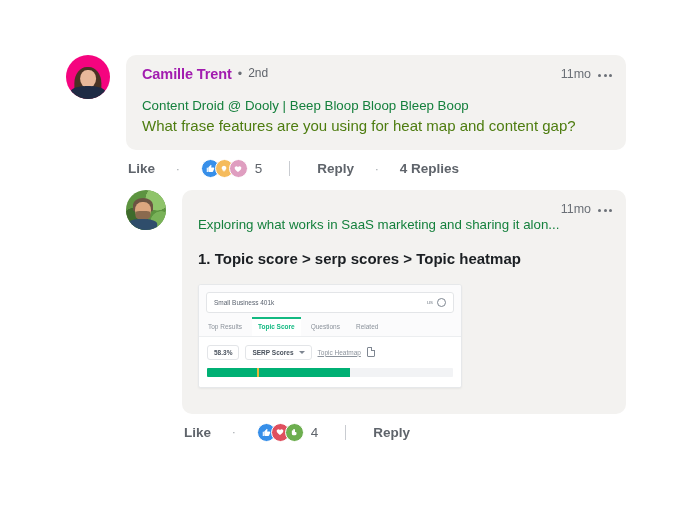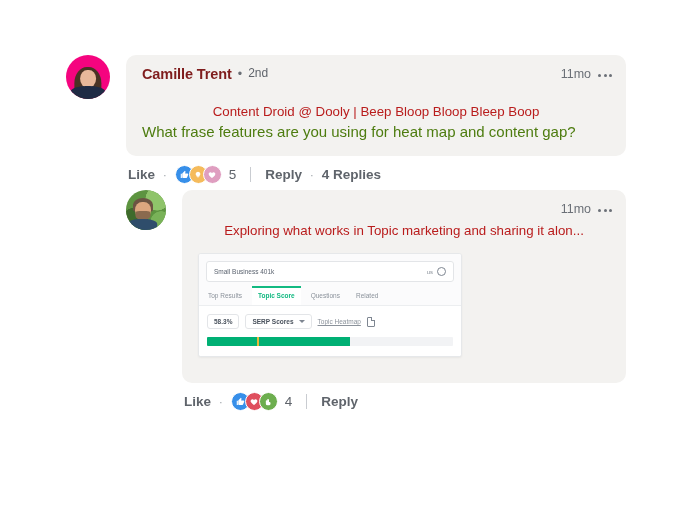--- a/index.html
+++ b/index.html
@@ -118,46 +118,45 @@
   .name-row {
     display: flex;
     align-items: center;
     gap: 6px;
     line-height: 1.15;
     padding-right: 74px;
   }
   .name {
     font-size: 14.5px;
     font-weight: bold;
-    color: #7f1d1d;
+    color: #a21caf;
     letter-spacing: -0.1px;
   }
   .dot-sep { color: #6a6f76; font-size: 12.5px; }
   .degree { font-size: 12px; color: #5f646b; }
   .pronoun { font-size: 13.5px; color: #5f646b; }
 
   .author-badge {
     background: #4d6380;
     color: #ffffff;
     font-size: 12.5px;
     font-weight: bold;
     border-radius: 4px;
     padding: 2px 8px 3px 8px;
     line-height: 1.25;
     margin-left: 2px;
   }
 
   .headline {
     font-size: 13.3px;
-    color: #b91c1c;
-    margin-top: 20px;
+    color: #15803d;
+    margin-top: 14px;
     line-height: 1.3;
     white-space: nowrap;
     overflow: hidden;
-    text-align: center;
   }
 
   .meta-right {
     position: absolute;
     top: 12px;
     right: 14px;
     display: flex;
     align-items: center;
     gap: 7px;
     color: #6b7077;
@@ -181,21 +180,21 @@
   }
 
   
   .actions {
     display: flex;
     align-items: center;
     margin-top: 9px;
     padding-left: 2px;
     font-size: 13.5px;
     color: #5f646b;
-    gap: 8px;
+    gap: 21px;
   }
   .act-link { font-weight: bold; color: #5f646b; cursor: pointer; }
   .mini-dot { color: #9aa0a6; font-size: 11px; }
   .divider-v {
     width: 1px; height: 15px; background: #c9ccd1; margin: 0 6px;
   }
   .react-group { display: flex; align-items: center; gap: 4px; }
   .react-stack { display: flex; align-items: center; }
   .react-stack .rx { margin-left: -5px; }
   .react-stack .rx:first-child { margin-left: 0; }
@@ -420,22 +419,23 @@
         <div class="meta-right">
           <span>11mo</span>
           <span class="kebab">
               <i></i>
               <i></i>
               <i></i>
             </span>
         </div>
 
 
-        <div class="headline">Exploring what works in Topic marketing and sharing it alon...</div>
-
+        <div class="headline">Exploring what works in SaaS marketing and sharing it alon...</div>
+
+        <div class="body-text-reply">1. Topic score &gt; serp scores &gt; Topic heatmap</div>
 
         <div class="embed-card">
 
           <div class="embed-searchwrap">
             <div class="embed-search">
               <span class="embed-search-val">Small Business 401k</span>
               <span class="embed-search-right">
                 <span class="embed-country">us</span>
                 <span class="gear"></span>
               </span>

